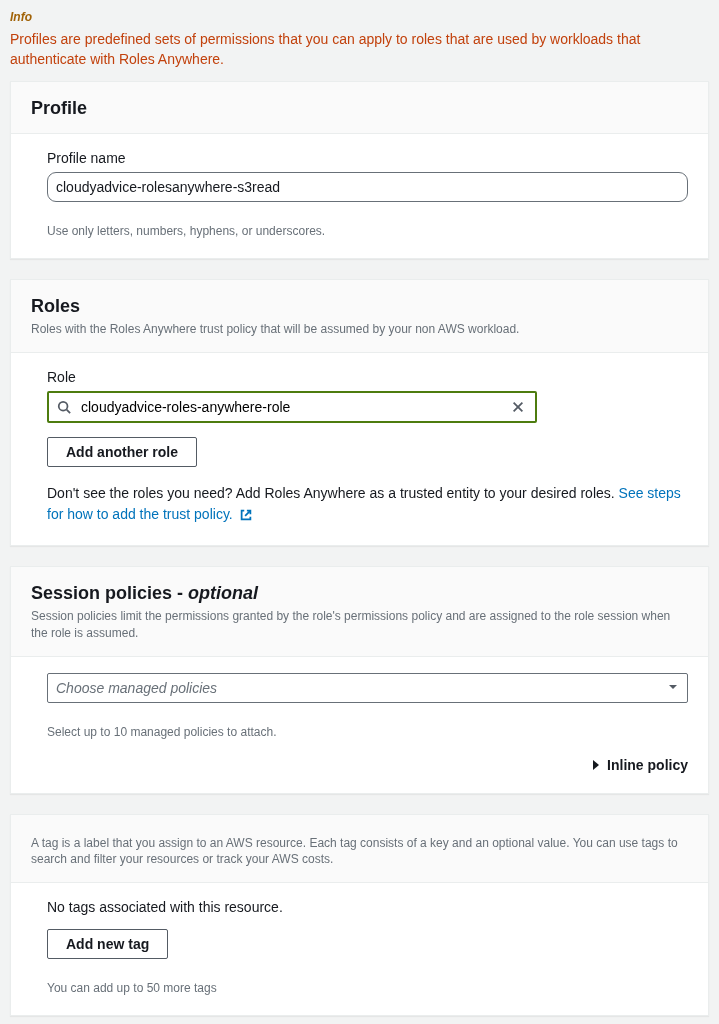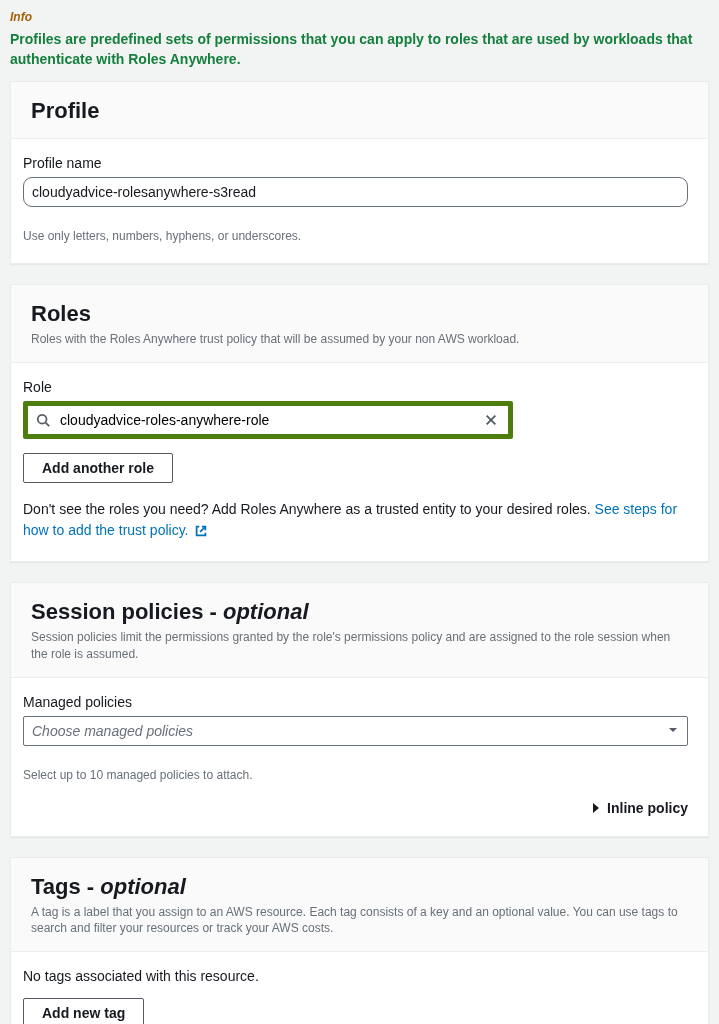--- a/index.html
+++ b/index.html
@@ -8,53 +8,53 @@
   background: #f2f3f3;
   color: #16191f;
   font-size: 14px;
   width: 719px;
   padding: 10px;
 }
 .page-header { padding: 0 0 12px 0; }
 .page-title-row { display: flex; align-items: baseline; gap: 10px; }
 h1 { font-size: 28px; font-weight: 700; color: #16191f; }
 .info-link { color: #a16207; font-size: 12px; font-weight: 700; cursor: pointer; font-style: italic; }
-.page-desc { color: #15803d; font-size: 14px; margin-top: 6px; line-height: 1.4; font-weight: bold; }
+.page-desc { color: #c2410c; font-size: 14px; margin-top: 6px; line-height: 1.4; }
 .panel {
   background: #fff;
   border: 1px solid #eaeded;
   box-shadow: 0 1px 1px rgba(0,0,0,0.05);
   margin-bottom: 20px;
 }
 .panel-header {
   padding: 16px 20px 14px 20px;
   background: #fafafa;
   border-bottom: 1px solid #eaeded;
 }
-.panel-title { font-size: 22px; font-weight: 700; }
+.panel-title { font-size: 18px; font-weight: 700; }
 .panel-title .optional { font-style: italic; font-weight: 700; }
 .panel-sub { color: #687078; font-size: 12px; margin-top: 4px; line-height: 1.4; }
-.panel-body { padding: 16px 20px 20px 12px; }
+.panel-body { padding: 16px 20px 20px 36px; }
 .field-label { font-size: 14px; font-weight: 400; margin-bottom: 6px; display: block; }
 .text-input {
   width: 100%;
   padding: 6px 8px;
   border: 1px solid #687078;
   border-radius: 9px;
   font-size: 14px;
   color: #16191f;
   font-family: inherit;
 }
 .helper-text { color: #687078; font-size: 12px; margin-top: 22px; }
 .search-wrap {
   position: relative;
   width: 490px;
   display: flex;
   align-items: center;
-  border: 5px solid #4d7c0f;
+  border: 2px solid #4d7c0f;
   border-radius: 2px;
   background: #fff;
 }
 .search-icon { padding: 0 6px 0 8px; color: #545b64; display: flex; align-items: center; }
 .search-input {
   flex: 1;
   border: none;
   padding: 6px 4px;
   font-size: 14px;
   outline: none;
@@ -177,42 +177,38 @@
 </div>
 
 <div class="panel">
   <div class="panel-header">
     <div class="panel-title">
       <span>Session policies</span> - <span class="optional">optional</span>
     </div>
     <div class="panel-sub">Session policies limit the permissions granted by the role's permissions policy and are assigned to the role session when the role is assumed.</div>
   </div>
   <div class="panel-body">
-    <label class="field-label">Managed policies</label>
     <div class="select-wrap">
       <span class="select-placeholder">Choose managed policies</span>
       <span class="select-caret">
         <svg class="caret-down-svg" viewBox="0 0 12 12" fill="currentColor">
             <path d="M2 4 L6 8 L10 4 Z"></path>
           </svg>
       </span>
     </div>
     <div class="helper-text">Select up to 10 managed policies to attach.</div>
     <div class="expandable">
       <span class="caret-right"></span>
       <span>Inline policy</span>
     </div>
   </div>
 </div>
 
 <div class="panel">
   <div class="panel-header">
-    <div class="panel-title">
-      <span>Tags</span> - <span class="optional">optional</span>
-    </div>
     <div class="panel-sub">A tag is a label that you assign to an AWS resource. Each tag consists of a key and an optional value. You can use tags to search and filter your resources or track your AWS costs.</div>
   </div>
   <div class="panel-body">
     <div>No tags associated with this resource.</div>
     <div class="mt14">
       <button class="btn">Add new tag</button>
     </div>
     <div class="helper-text mt10">You can add up to 50 more tags</div>
   </div>
 </div>

